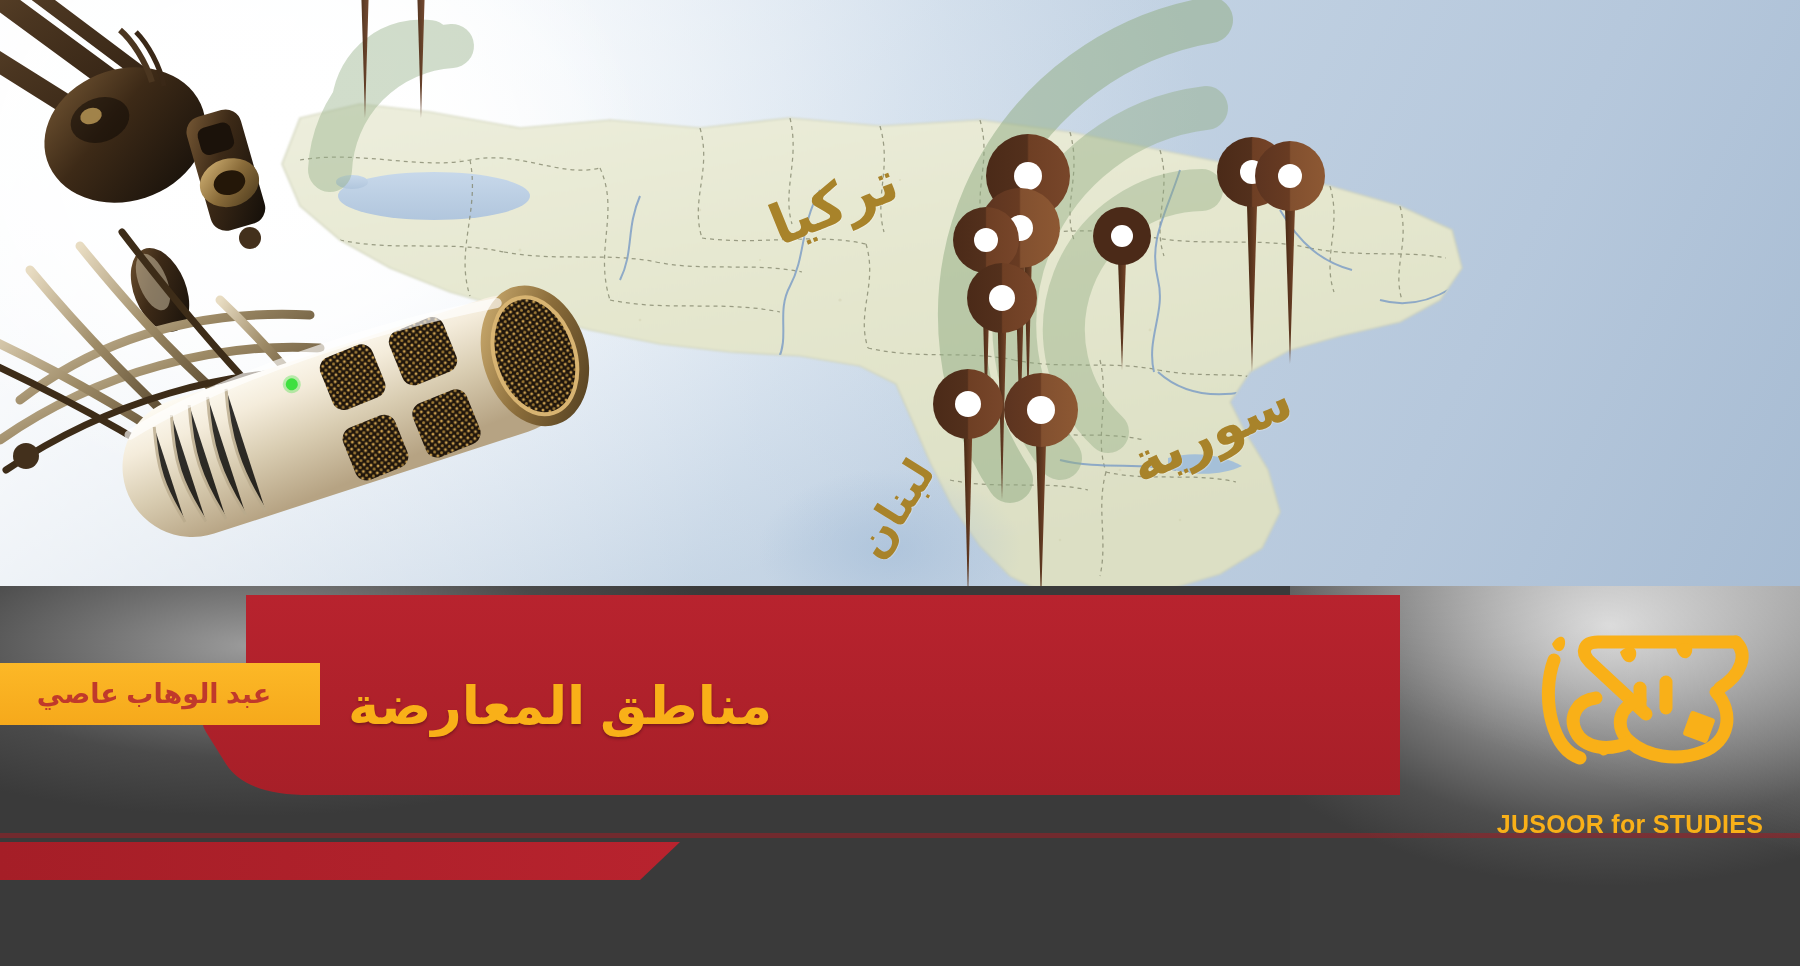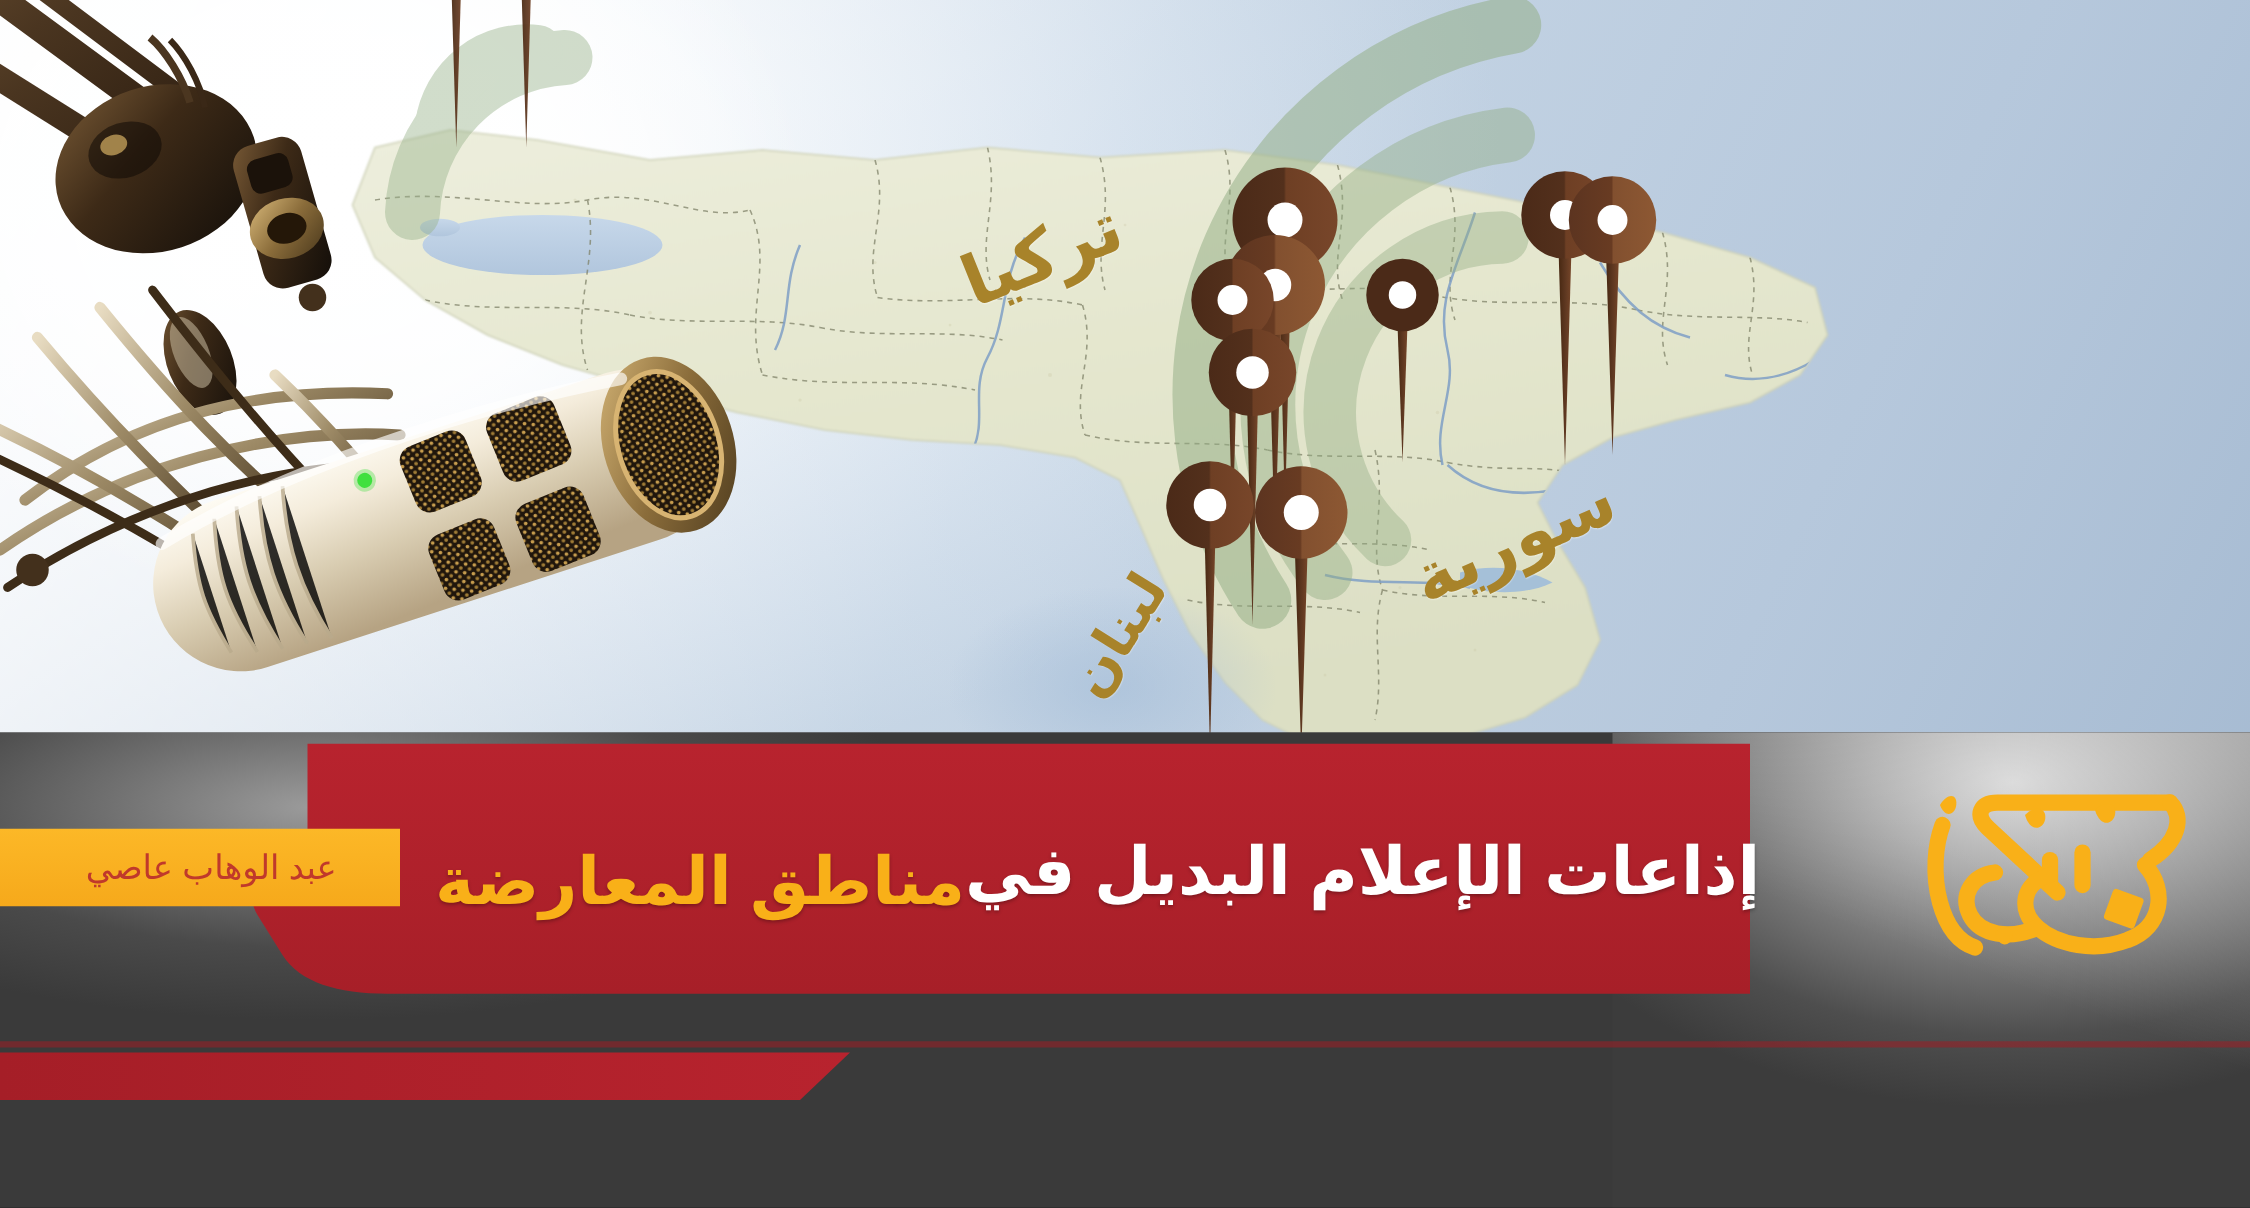--- a/index.html
+++ b/index.html
@@ -69,21 +69,21 @@
     direction:rtl;white-space:nowrap;
     text-shadow:0 1px 2px rgba(0,0,0,.45);
   }
   .yellowbar{
     position:absolute;left:0;top:663px;width:320px;height:62px;
     background:linear-gradient(180deg,#fcb827 0%,#f6a91b 100%);
   }
   .author{
     position:absolute;left:0;top:663px;width:308px;height:62px;
     display:flex;align-items:center;justify-content:center;
-    color:#c0392b;font-size:27px;font-weight:normal;direction:rtl;white-space:nowrap;padding-left:15px;
+    color:#c0392b;font-size:27px;font-weight:bold;direction:rtl;white-space:nowrap;
   }
 
   .title{
     position:absolute;left:330px;top:645px;width:920px;height:105px;
     display:flex;align-items:center;justify-content:flex-end;
     direction:rtl;white-space:nowrap;
     font-size:53px;font-weight:bold;color:#ffffff;
     letter-spacing:-0.5px;
     padding-left:18px;
     text-shadow:0 2px 3px rgba(0,0,0,.28);
@@ -473,21 +473,20 @@
 
     <path d="M0,262 L680,262 L640,300 L0,300 Z" fill="url(#redG2)"></path>
 
     <rect x="0" y="253" width="1800" height="5" fill="#9e1d25" opacity="0.55"></rect>
   </svg>
 
   <div class="yellowbar"></div>
   <div class="author">عبد الوهاب عاصي</div>
 
   <div class="title">
-    <span>إذاعات الإعلام البديل في </span>
       <span class="hl">مناطق المعارضة</span>
   </div>
 
 
   <div class="logo">
     <svg width="320" height="190" viewBox="0 0 320 190">
       <g fill="none" stroke="#f9b018" stroke-width="13" stroke-linecap="round" stroke-linejoin="round">
 
         <path d="M256,46 L118,46 C104,46 100,56 110,66 L166,118"></path>
         <path d="M256,46 C268,58 262,78 240,92"></path>
@@ -504,15 +503,16 @@
       </g>
 
       <g fill="#f9b018">
         <rect x="206" y="118" width="26" height="26" rx="3" transform="rotate(20 219 131)"></rect>
         <path d="M196,52 c8,-8 18,-6 16,4 c-2,8 -12,10 -16,-4 z"></path>
         <path d="M140,56 c8,-8 18,-6 16,4 c-2,8 -12,10 -16,-4 z"></path>
         <path d="M116,150 c7,-7 16,-5 14,4 c-2,7 -11,9 -14,-4 z"></path>
         <path d="M72,48 c6,-10 14,-9 13,0 c-1,8 -9,11 -13,0 z"></path>
       </g>
     </svg>
+    <div class="logo-en">JUSOOR for STUDIES</div>
   </div>
 
 </div>
 
 </body></html>

